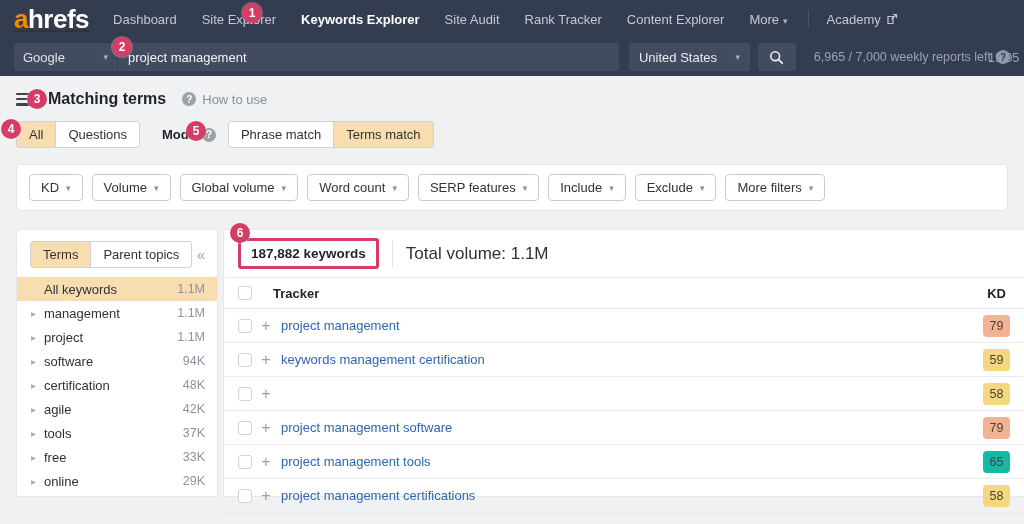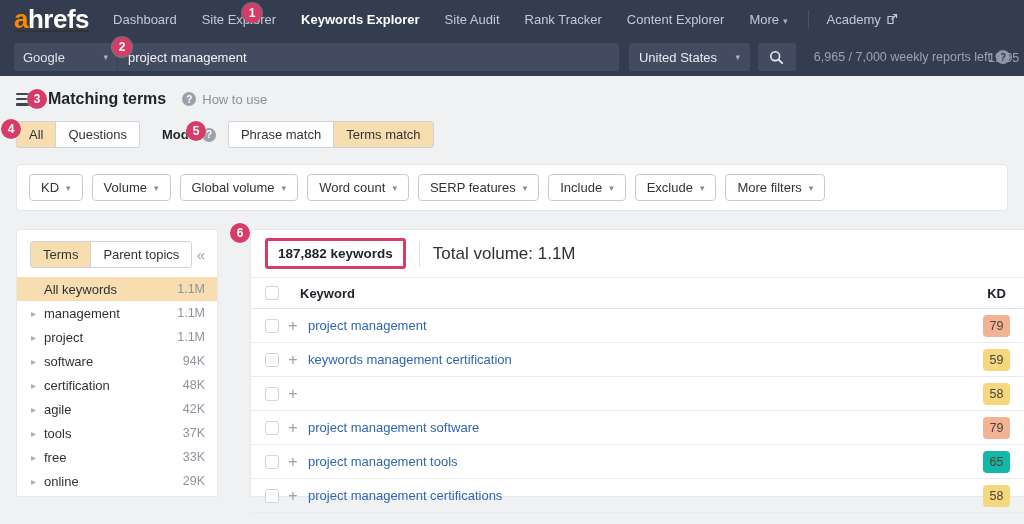--- a/index.html
+++ b/index.html
@@ -78,21 +78,21 @@
     margin-top:16px; background:#fff; border:1px solid #e2e4e8; border-radius:4px;
     padding:9px 12px; display:flex; gap:9px; align-items:center;
   }
   .filter-btn {
     background:#fff; border:1px solid #c8ccd2; border-radius:4px; padding:5px 11px;
     font-size:13px; color:#333; cursor:pointer; display:flex; align-items:center; gap:7px;
     font-family:inherit;
   }
   .filter-btn .caret { font-size:9px; color:#858c96; }
   
-  .columns { display:flex; margin-top:18px; gap:32px; align-items:flex-start; }
+  .columns { display:flex; margin-top:18px; gap:5px; align-items:flex-start; }
   .sidebar {
     width:202px; background:#fff; border:1px solid #e6e8eb; border-radius:3px 3px 0 0;
     height:268px; overflow:hidden;
   }
   .sidebar-tabs { display:flex; align-items:center; padding:11px 12px 9px 13px; }
   .collapse { margin-left:auto; color:#9aa0a8; font-size:15px; cursor:pointer; }
   .side-list { }
   .side-row { display:flex; align-items:center; height:24px; padding:0 12px 0 14px; cursor:pointer; }
   .side-row.active { background:#f8ddb0; }
   .side-row .tri { width:13px; color:#aab0b8; font-size:10px; }
@@ -318,21 +318,21 @@
     </div>
 
     <div class="main">
       <div class="stats-row">
         <div class="count-box">187,882 keywords</div>
         <div class="vdiv"></div>
         <div class="total-volume">Total volume: 1.1M</div>
       </div>
       <div class="thead">
         <span class="checkbox"></span>
-        <span class="col-kw">Keyword</span>
+        <span class="col-kw">Tracker</span>
         <span class="col-kd">KD</span>
       </div>
       <div id="table-body">
           <div class="trow">
             <span class="checkbox"></span>
             <span class="plus">+</span>
             <a href="#">project management</a>
             <span class="kd-badge kd-red">79</span>
           </div>
           <div class="trow">

